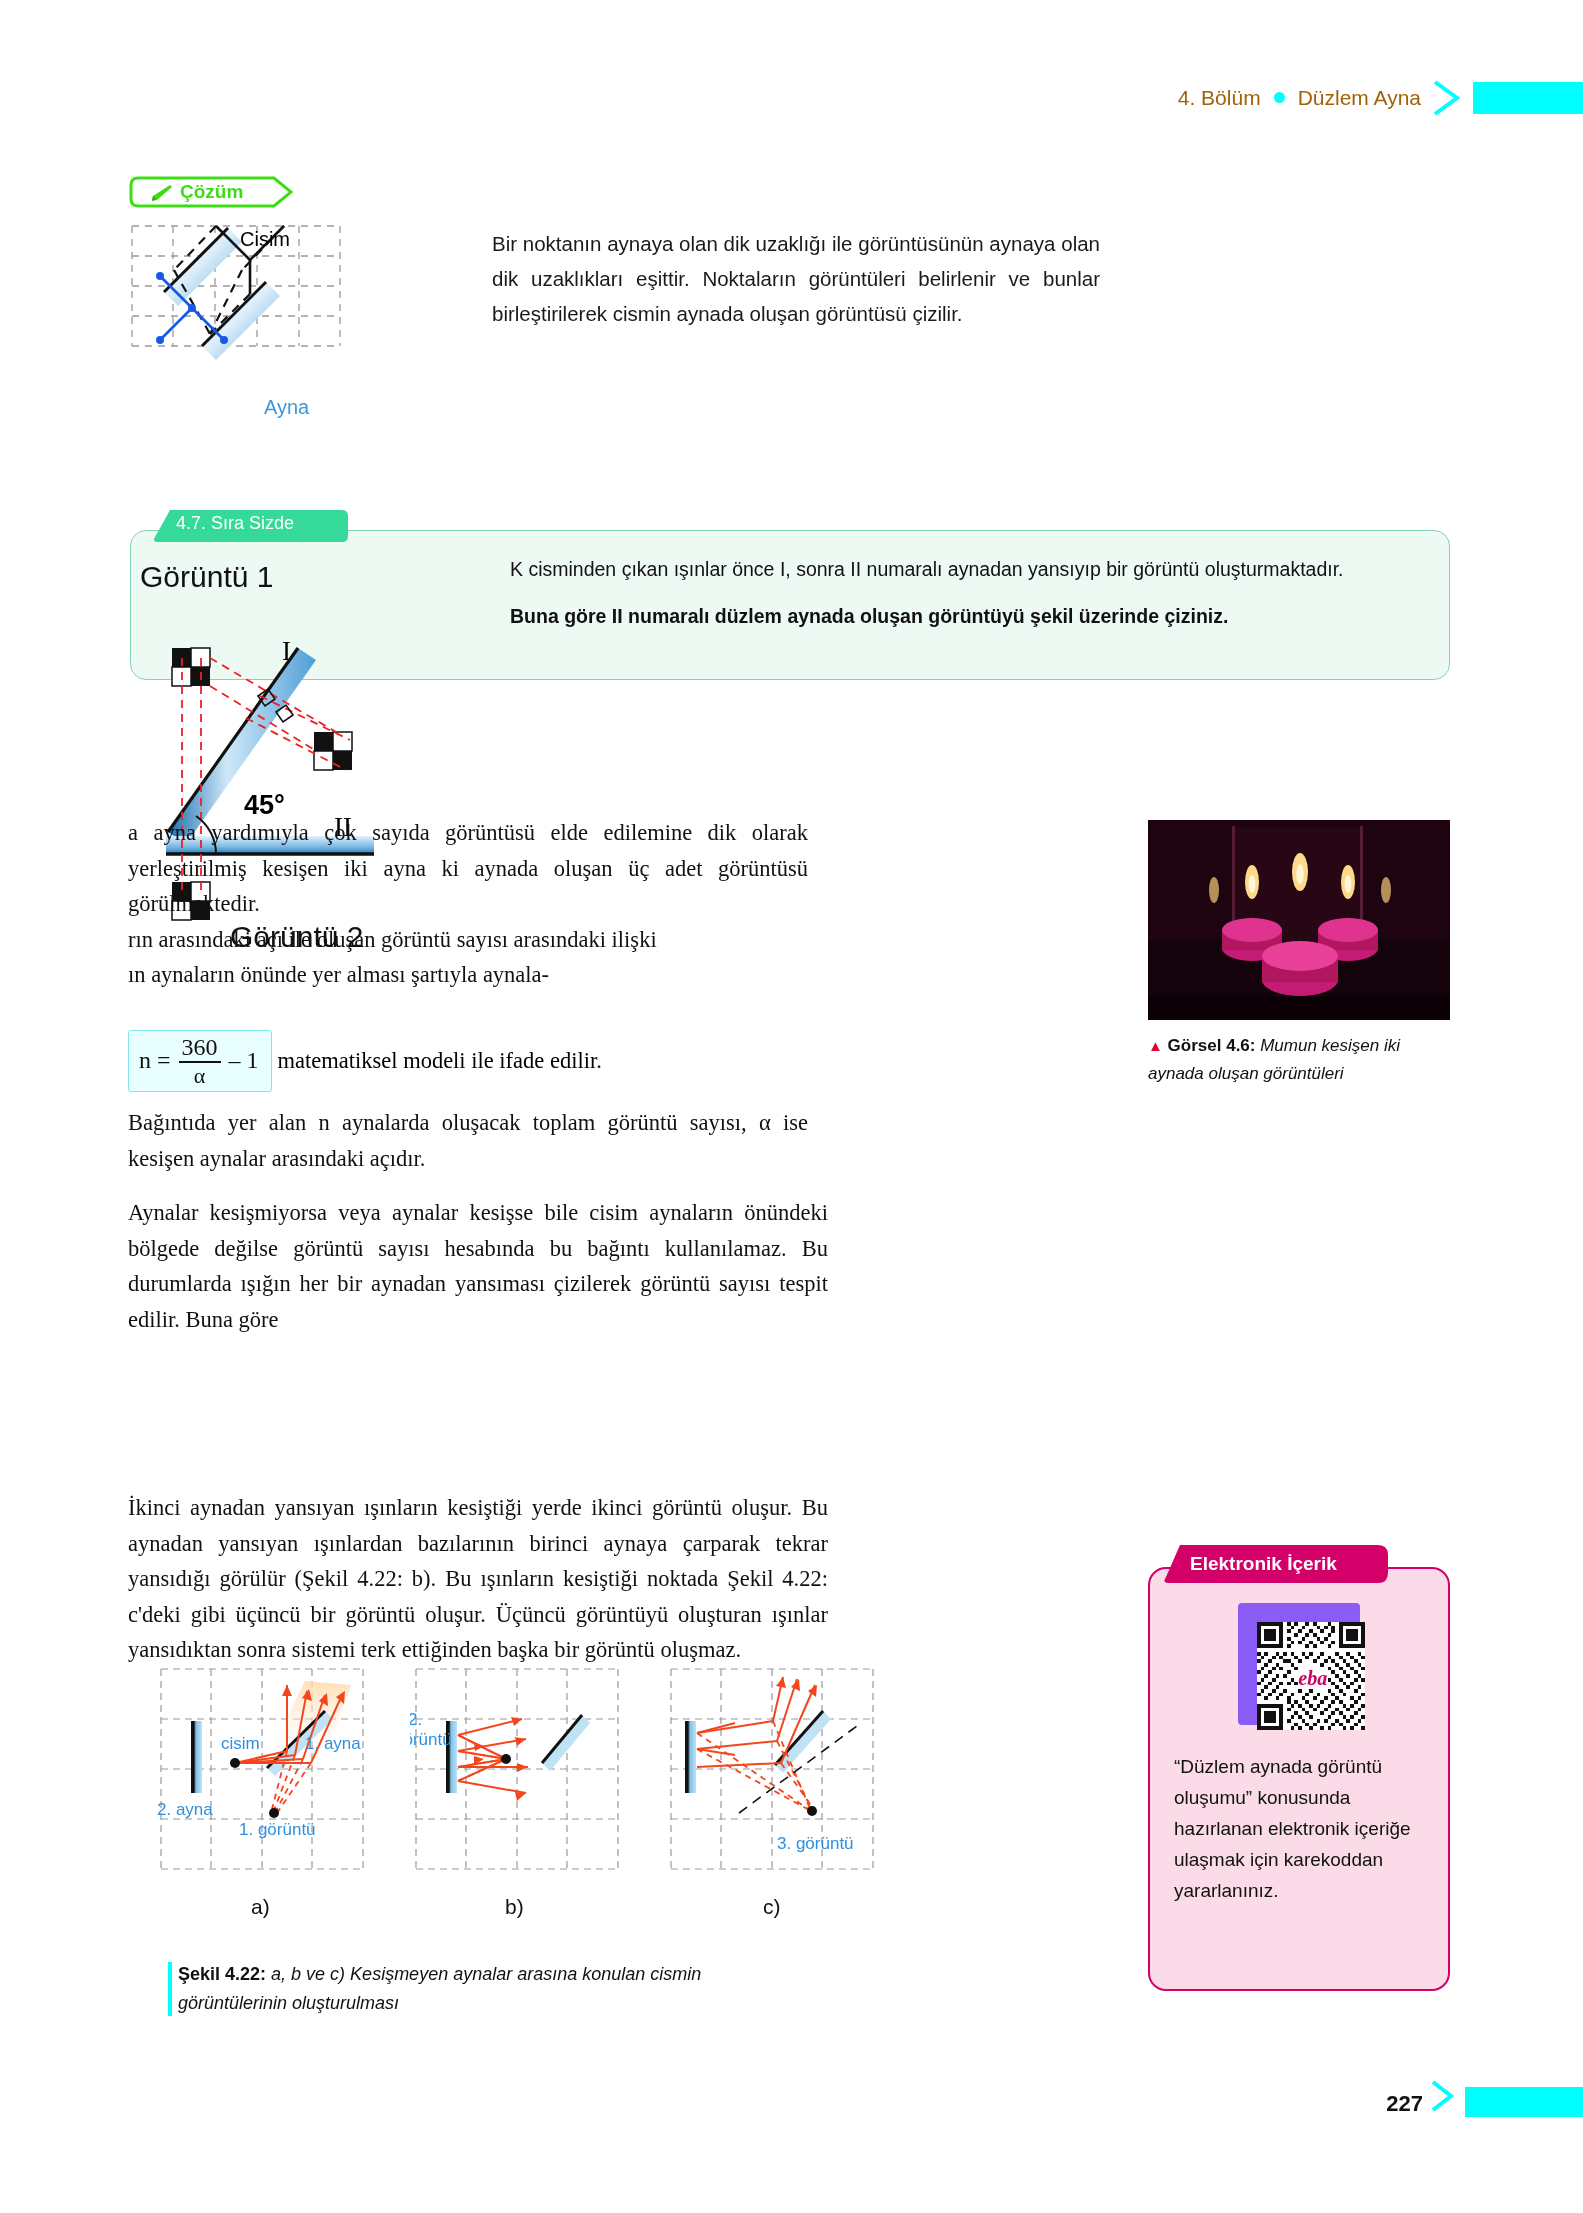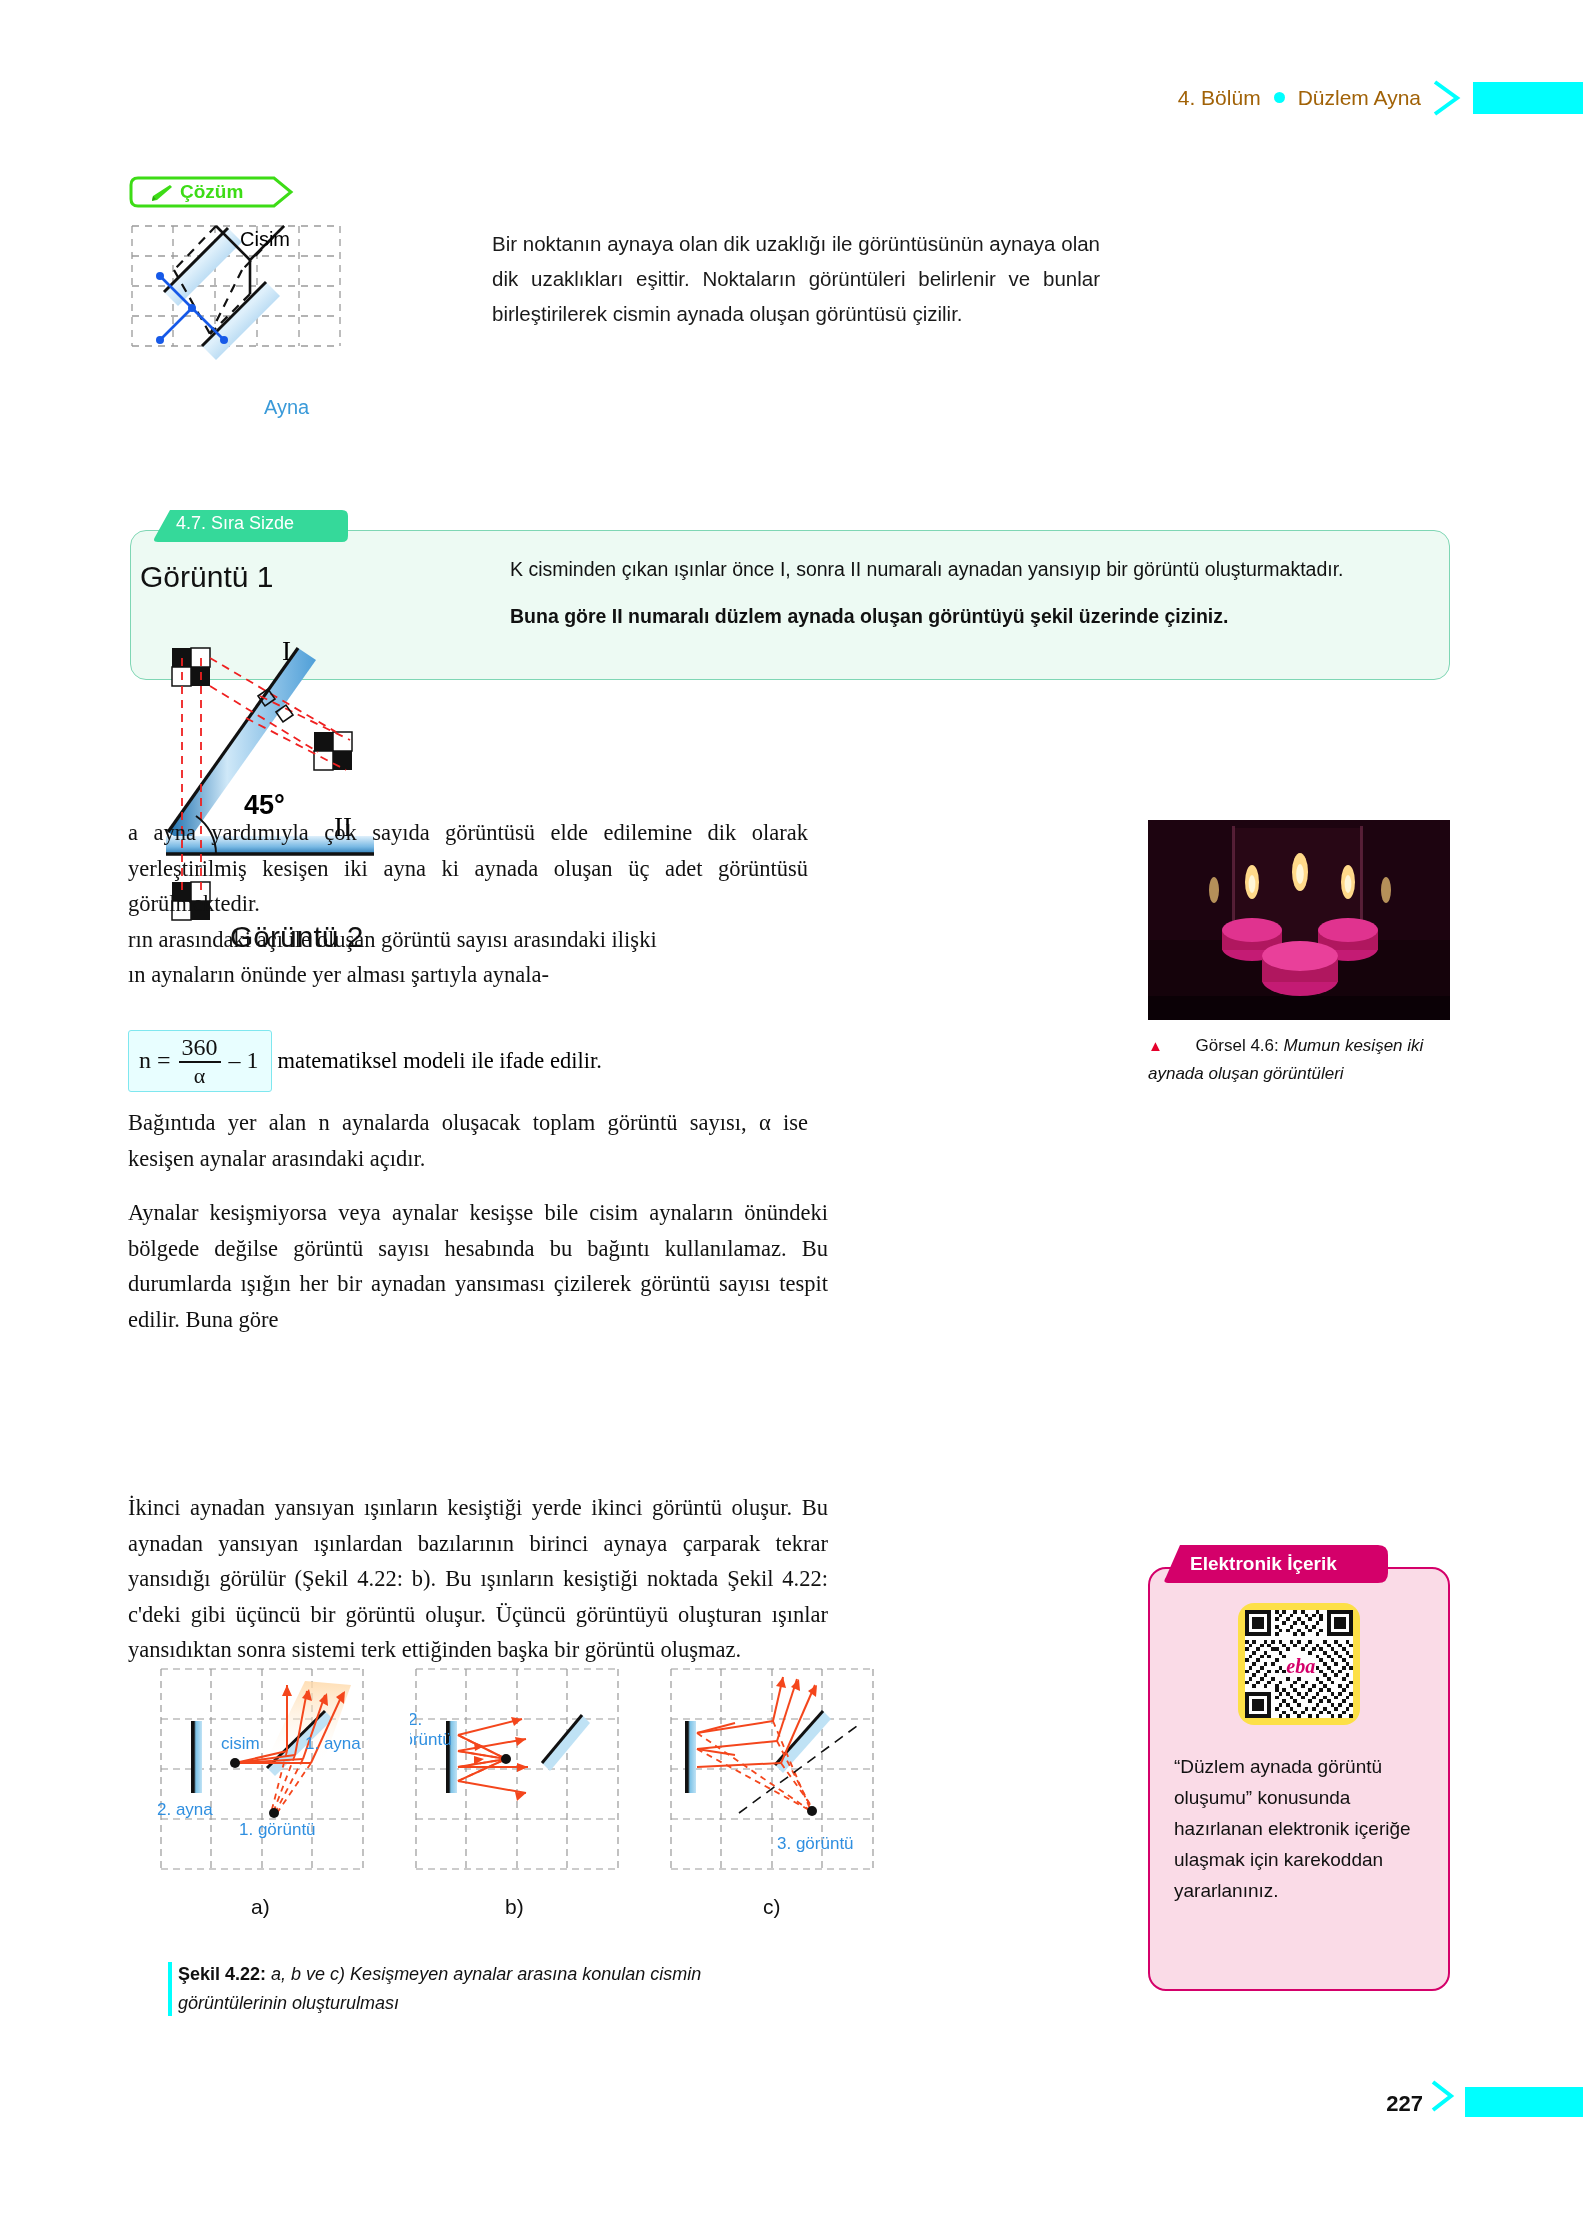--- a/index.html
+++ b/index.html
@@ -99,38 +99,38 @@
   .photo {
     position:absolute; left:1148px; top:820px; width:302px; height:200px;
     overflow:hidden; background:#120208;
   }
   .photo svg { display:block; }
   .photo-caption {
     position:absolute; left:1148px; top:1032px; width:300px;
     font-family:"Liberation Sans", sans-serif; font-size:17px; line-height:28px; color:#111;
   }
   .photo-caption .tri { color:#e4002b; font-size:15px; }
-  .photo-caption b { font-weight:normal;margin-left:28px; }
+  .photo-caption b { font-weight:bold; }
   .photo-caption i { font-style:italic; }
 
   
   .ei-wrap { position:absolute; left:1148px; top:1545px; width:302px; }
   .ei-tab {
     position:relative; margin-left:16px; width:224px; height:38px; z-index:3;
   }
   .ei-tab svg { position:absolute; left:0; top:0; }
   .ei-tab span {
     position:absolute; left:26px; top:8px;
     font-family:"Liberation Sans", sans-serif; font-weight:bold; font-size:19px; color:#fff; white-space:nowrap;
   }
   .ei-box {
     position:absolute; left:0; top:22px; width:302px; height:424px;
     background:#fadbe7; border:2.5px solid #d4006a; border-radius:18px;
   }
-  .qr-wrap { position:absolute; left:50%; top:58px; transform:translateX(-50%); width:122px; height:122px; background:#fde047; border-radius:16px; padding:7px; }
+  .qr-wrap { position:absolute; left:50%; top:58px; transform:translateX(-50%); width:122px; height:122px; background:#8b5cf6; border-radius:4px; padding:19px; }
   .ei-text {
     position:absolute; left:26px; top:206px; width:250px;
     font-family:"Liberation Sans", sans-serif; font-size:19px; line-height:31px; color:#111;
   }
 
   
   .sk-row { position:absolute; left:155px; top:1663px; width:790px; height:230px; }
   .sk-panel { position:absolute; top:0; width:215px; height:215px; }
   .sk-a { left:0; }
   .sk-b { left:255px; }

